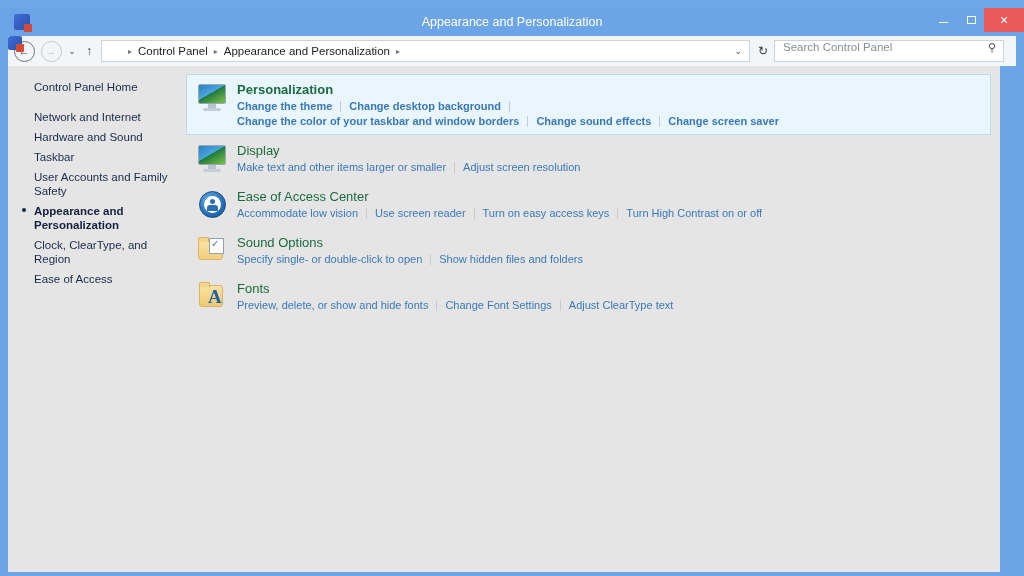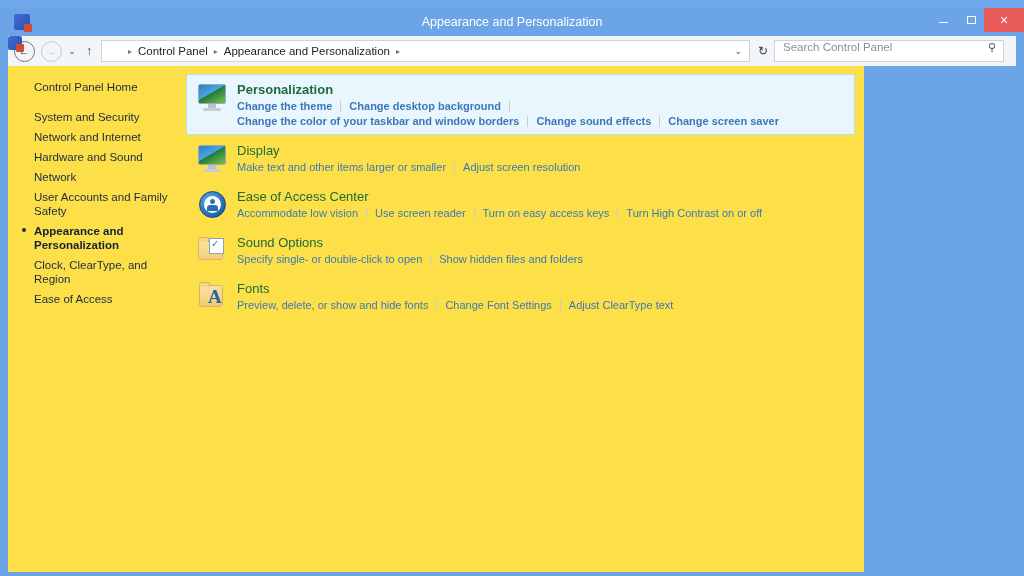--- a/index.html
+++ b/index.html
@@ -204,23 +204,23 @@
     text-align: center;
     font-size: 11px;
     color: #55595d;
     flex: none;
   }
 
   
   .content {
     position: absolute;
     left: 8px; top: 58px;
-    width: 856px;
+    width: 992px;
     height: 506px;
-    background: #fde047;
+    background: #e5e5e5;
     display: flex;
     box-sizing: border-box;
   }
 
   
   .sidebar {
     width: 178px;
     padding-top: 11px;
     flex: none;
     box-sizing: border-box;
@@ -516,24 +516,23 @@
     <div class="searchbox">
       <span class="search-placeholder">Search Control Panel</span>
       <span class="search-icon">⚲</span>
     </div>
   </div>
 
   <div class="content">
 
     <div class="sidebar">
       <div class="side-item home">Control Panel Home</div>
-      <div class="side-item">System and Security</div>
       <div class="side-item">Network and Internet</div>
       <div class="side-item">Hardware and Sound</div>
-      <div class="side-item">Network</div>
+      <div class="side-item">Taskbar</div>
       <div class="side-item">User Accounts and Family Safety</div>
       <div class="side-item active">
         <span class="side-bullet"></span>
         <span>Appearance and Personalization</span>
       </div>
       <div class="side-item">Clock, ClearType, and Region</div>
       <div class="side-item">Ease of Access</div>
     </div>
 
     <div class="main">

